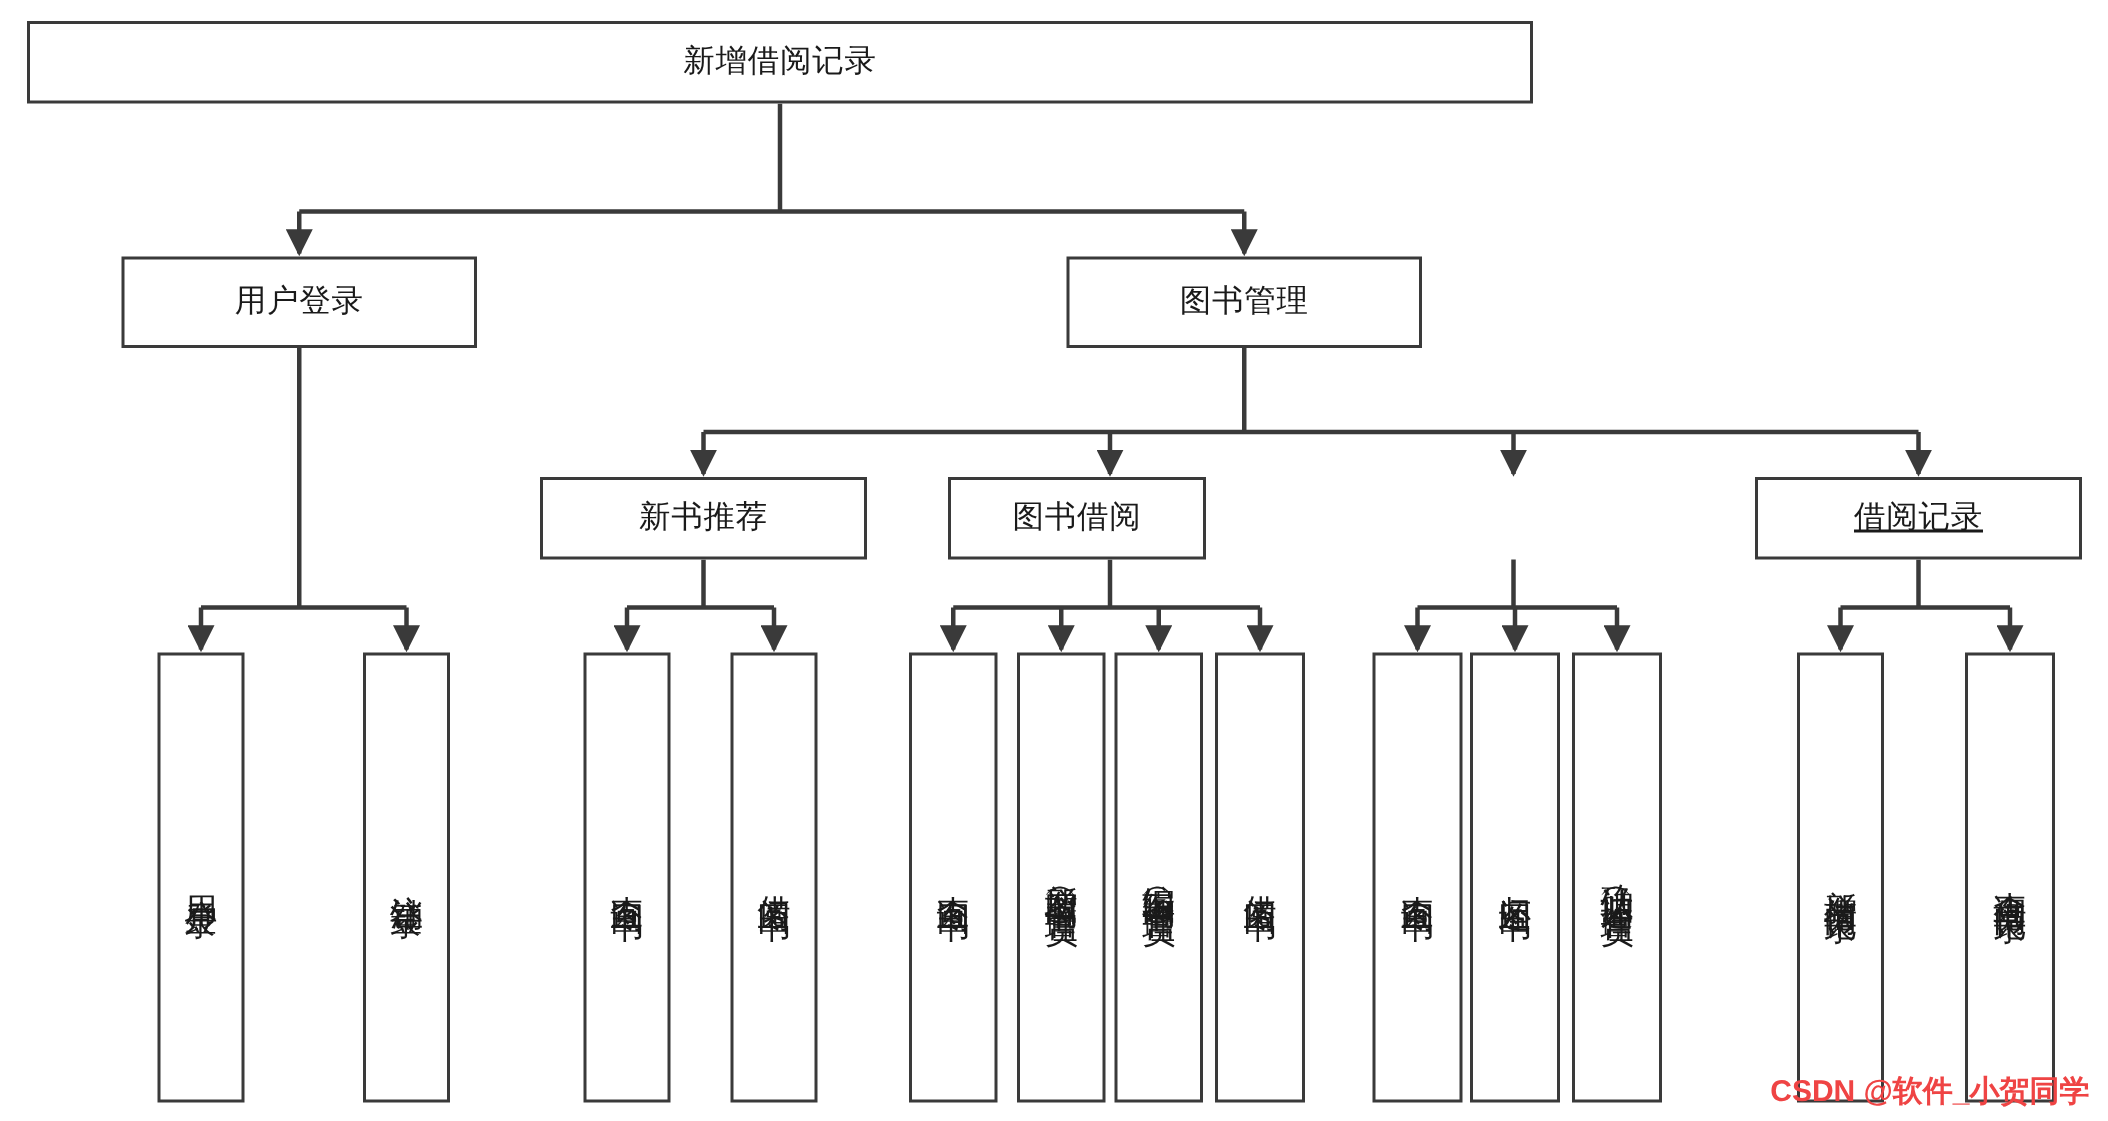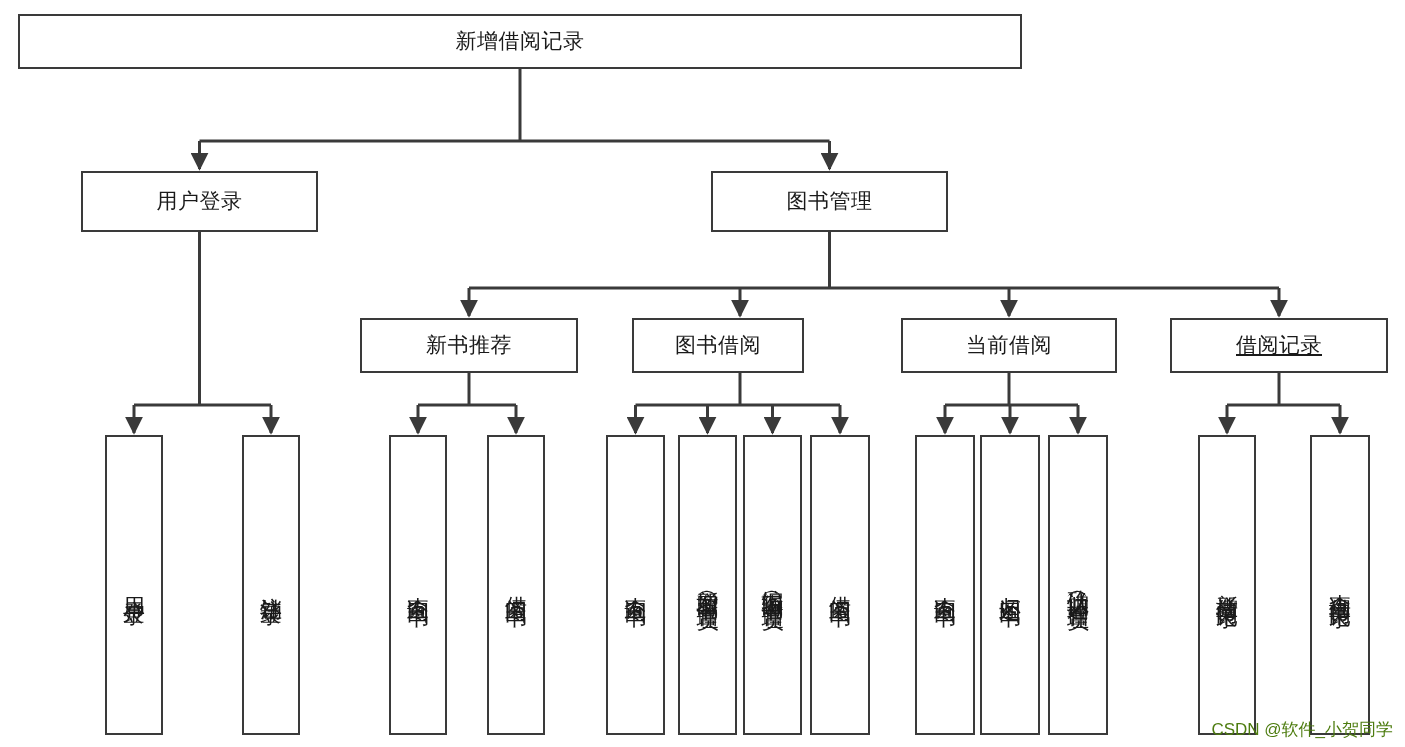--- a/index.html
+++ b/index.html
@@ -51,24 +51,25 @@
     text-orientation: upright;
     font-size: 22px;
     letter-spacing: 3px;
     line-height: 1.0;
     white-space: nowrap;
   }
   .watermark {
     position: absolute;
     right: 12px;
     bottom: 6px;
-    font-size: 17px;
-    color: #4d7c0f;
+    font-size: 20px;
+    color: #ef4444;
     white-space: nowrap;
     pointer-events: none;
+    font-weight: bold;
   }
 </style>
 </head>
 <body>
 
 <div id="canvas">
 
   <svg class="edges" viewBox="0 0 1405 747" xmlns="http://www.w3.org/2000/svg">
     <defs>
       <marker id="arrowhead" viewBox="0 0 10 10" refX="9" refY="5" markerWidth="6" markerHeight="6" orient="auto-start-reverse">
@@ -125,23 +126,20 @@
   </div>
 
   <div class="node horiz" style="left: 360px; top: 318px; width: 218px; height: 55px;">
     <span class="label">新书推荐</span>
   </div>
 
   <div class="node horiz" style="left: 632px; top: 318px; width: 172px; height: 55px;">
     <span class="label">图书借阅</span>
   </div>
 
-  <div class="node horiz" style="left: 901px; top: 318px; width: 216px; height: 55px;">
-    <span class="label">当前借阅</span>
-  </div>
 
   <div class="node horiz" style="left: 1170px; top: 318px; width: 218px; height: 55px; text-decoration: underline;">
     <span class="label">借阅记录</span>
   </div>
 
   <div class="node vert" style="left: 105px; top: 435px; width: 58px; height: 300px;">
     <span class="label">用户登录</span>
   </div>
 
   <div class="node vert" style="left: 242px; top: 435px; width: 58px; height: 300px;">

